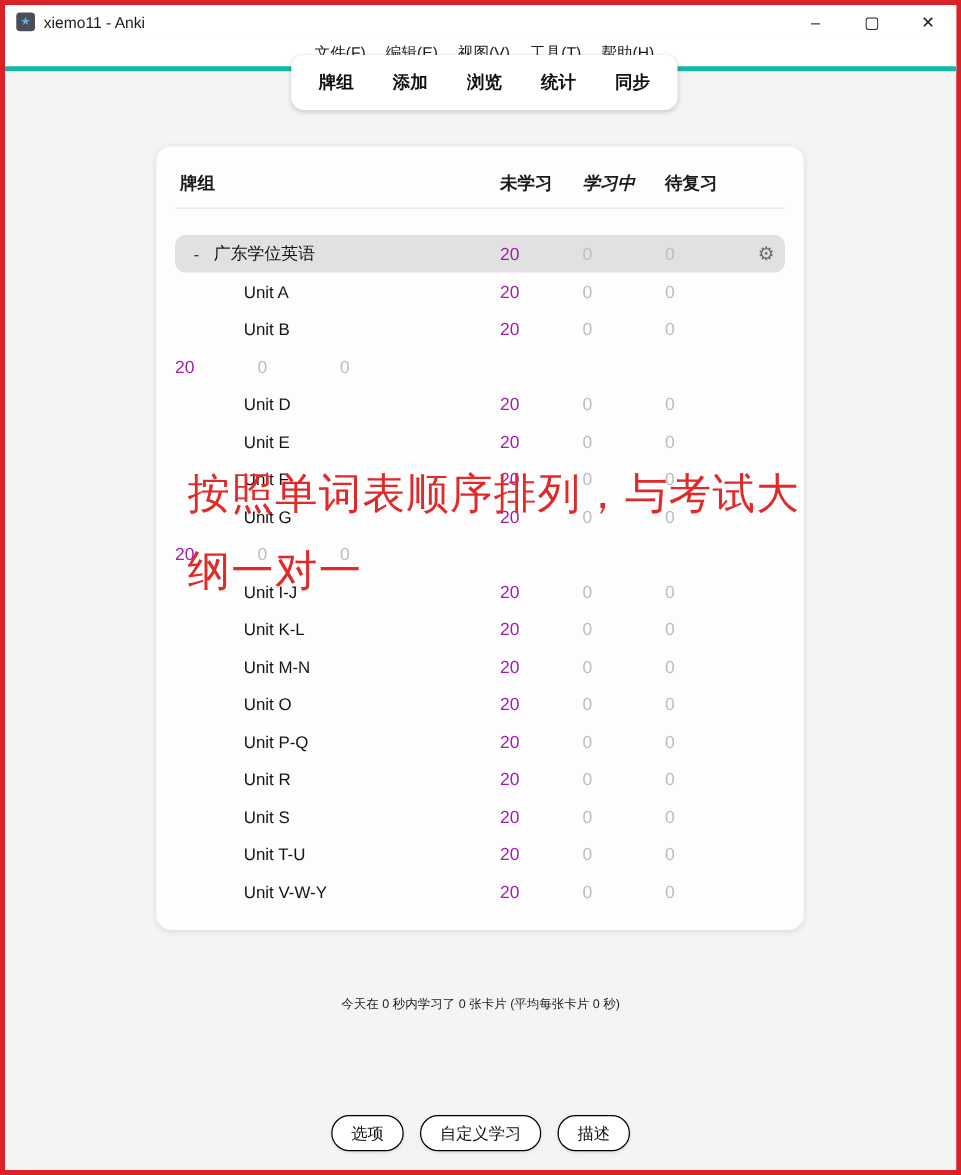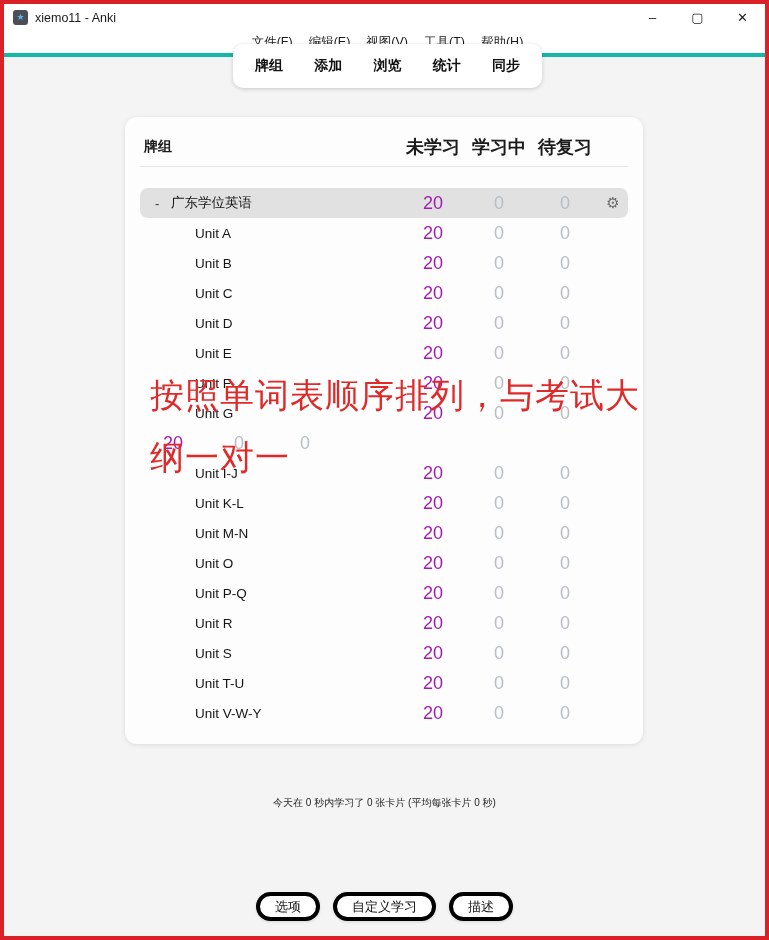--- a/index.html
+++ b/index.html
@@ -63,21 +63,21 @@
     box-shadow:0 1px 5px rgba(0,0,0,0.10);
     padding:17px 15px 0 15px;
     z-index:1;
   }
   .table-head {
     display:flex; align-items:center;
     height:26px; padding-left:4px;
   }
   .th-deck { font-size:14px; font-weight:bold; flex:1; }
   .num-group { display:flex; }
-  .num-cell { width:66px; text-align:center; font-size:18px; }
+  .num-cell { width:66px; font-size:14px; }
   .head-divider { height:1px; background:#e6e6e6; margin-top:6px; }
   .rows { margin-top:21px; }
   .deck-row {
     display:flex; align-items:center;
     height:30px; border-radius:8px;
     font-size:13.5px;
   }
   .deck-row.selected { background:#e1e1e1; }
   .row-name { flex:1; display:flex; align-items:center; color:#141414; }
   .collapse-toggle { width:14px; margin-left:15px; color:#333; font-size:13px; }
@@ -101,21 +101,21 @@
   
   .status-line {
     position:absolute; left:0; top:792px; width:100%;
     text-align:center; font-size:10px; color:#1e1e1e;
   }
   .bottom-buttons {
     position:absolute; left:0; top:888px; width:100%;
     display:flex; justify-content:center; gap:13px;
   }
   .pill-btn {
-    background:#ffffff; border:4px solid #000000;
+    background:#ffffff; border:1px solid #000000;
     border-radius:15px; height:29px;
     padding:0 15px; font-size:13px; color:#111;
     box-shadow:0 1px 3px rgba(0,0,0,0.12);
     display:flex; align-items:center;
     font-family:"Liberation Sans","DejaVu Sans",sans-serif;
   }
 </style>
 </head>
 <body>
 
@@ -155,21 +155,21 @@
       <span class="tab">统计</span>
 
       <span class="tab">同步</span>
     </div>
 
   <div class="deckcard">
     <div class="table-head">
       <span class="th-deck">牌组</span>
       <div class="num-group">
         <span class="num-cell" style="font-weight:bold;">未学习</span>
-        <span class="num-cell" style="font-weight:bold;">学习中</span>
+        <span class="num-cell" style="font-weight:bold;font-style:italic;">学习中</span>
         <span class="num-cell" style="font-weight:bold;">待复习</span>
       </div>
       <span class="gear-slot"></span>
     </div>
     <div class="head-divider"></div>
 
     <div class="rows">
 
       <div class="deck-row selected">
         <span class="row-name">
@@ -202,21 +202,20 @@
             <span class="row-name sub-indent">Unit B</span>
             <div class="num-group">
               <span class="num-cell c-new">20</span>
               <span class="num-cell c-zero">0</span>
               <span class="num-cell c-zero">0</span>
             </div>
             <span class="gear-slot"></span>
           </div>
 
           <div class="deck-row">
-            <span class="row-name sub-indent">Unit C</span>
             <div class="num-group">
               <span class="num-cell c-new">20</span>
               <span class="num-cell c-zero">0</span>
               <span class="num-cell c-zero">0</span>
             </div>
             <span class="gear-slot"></span>
           </div>
 
           <div class="deck-row">
             <span class="row-name sub-indent">Unit D</span>

